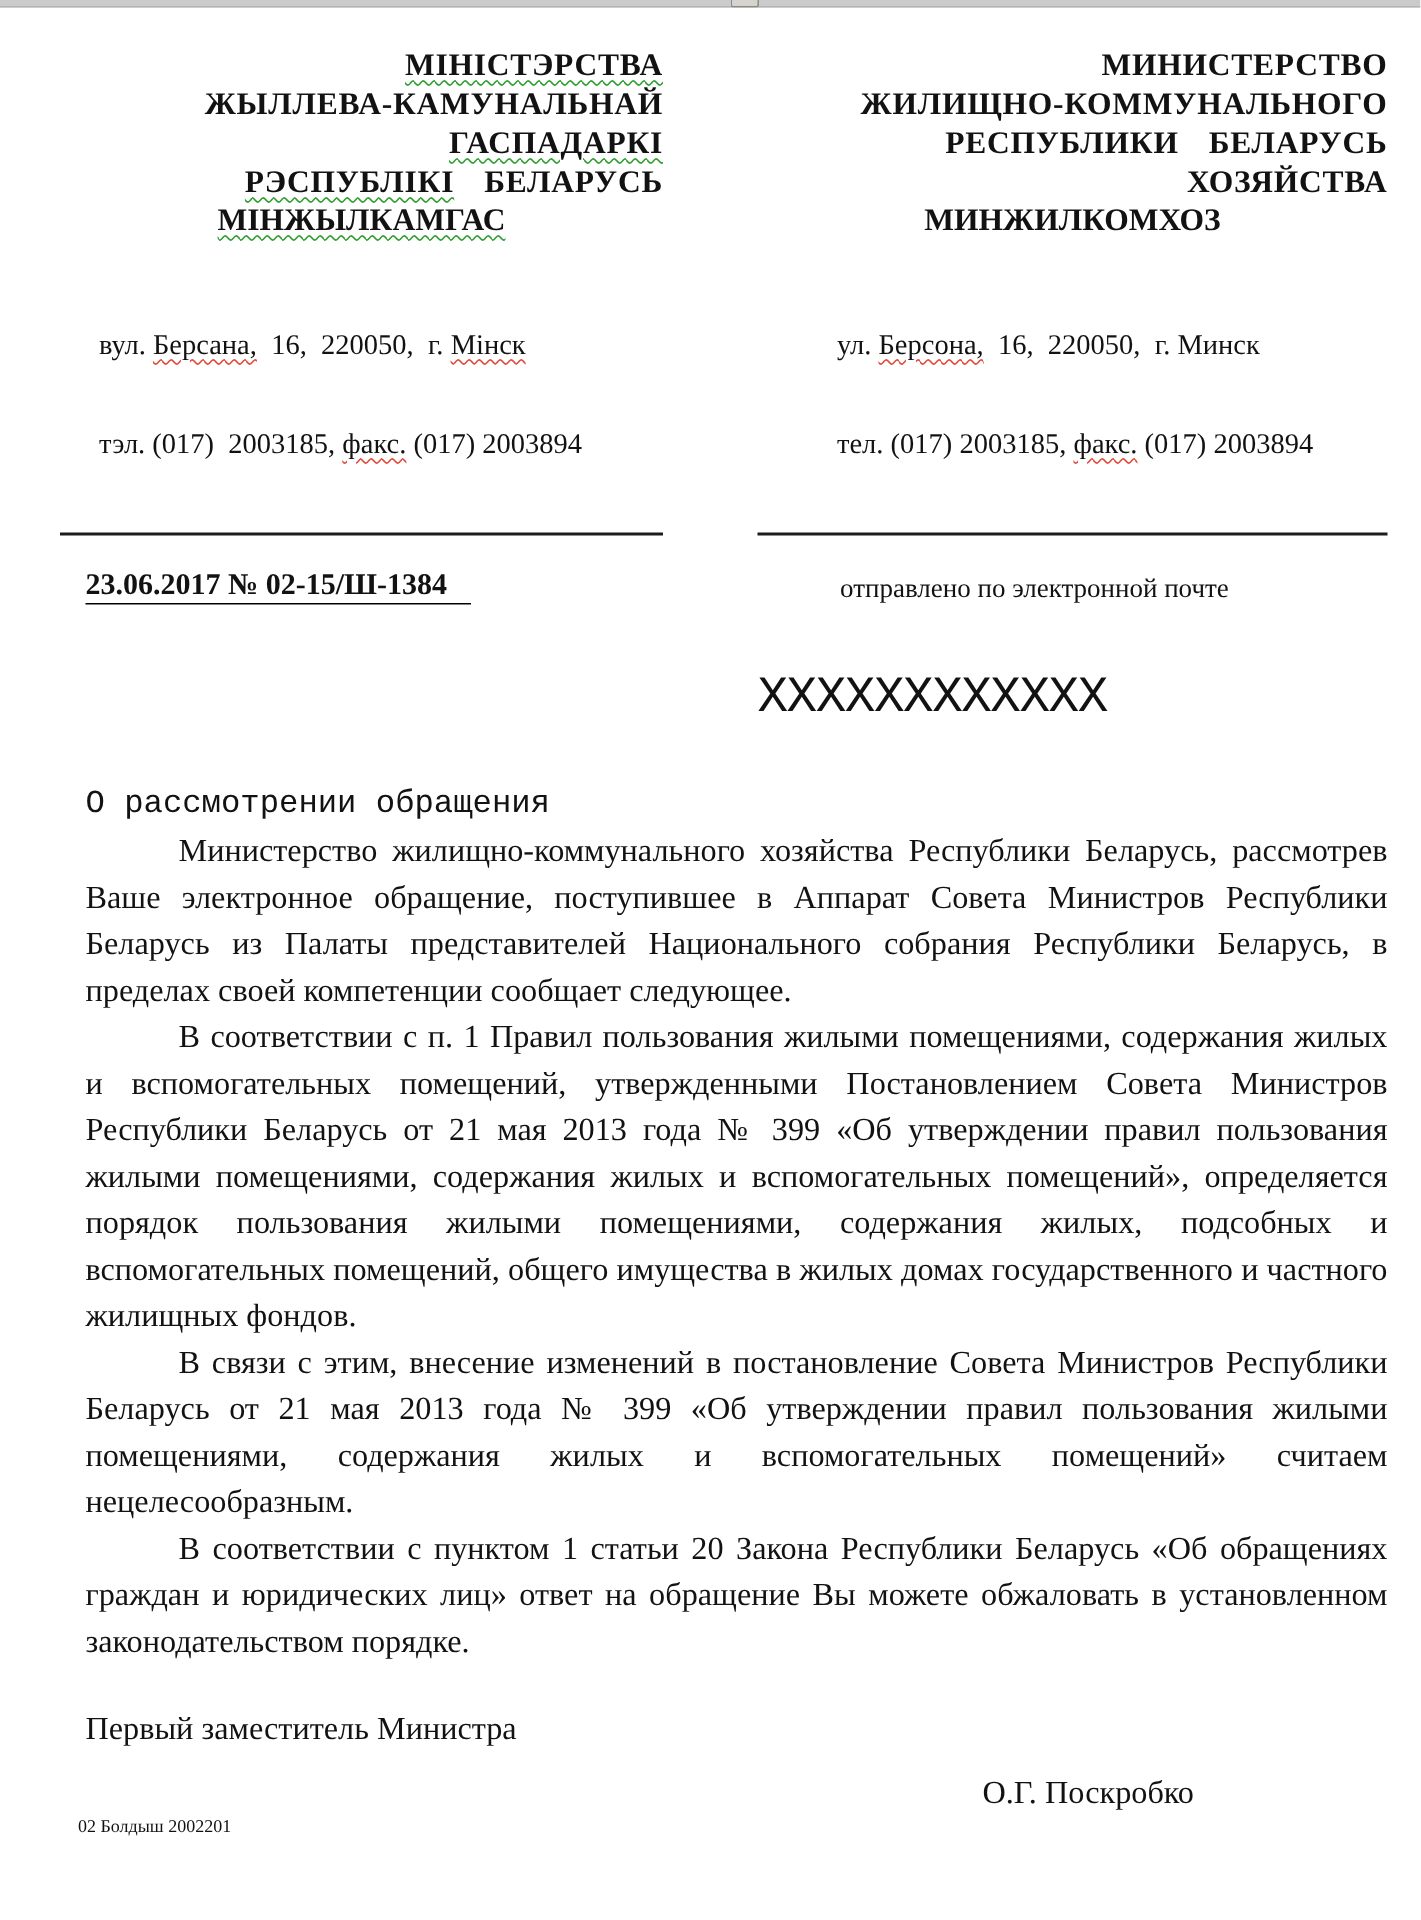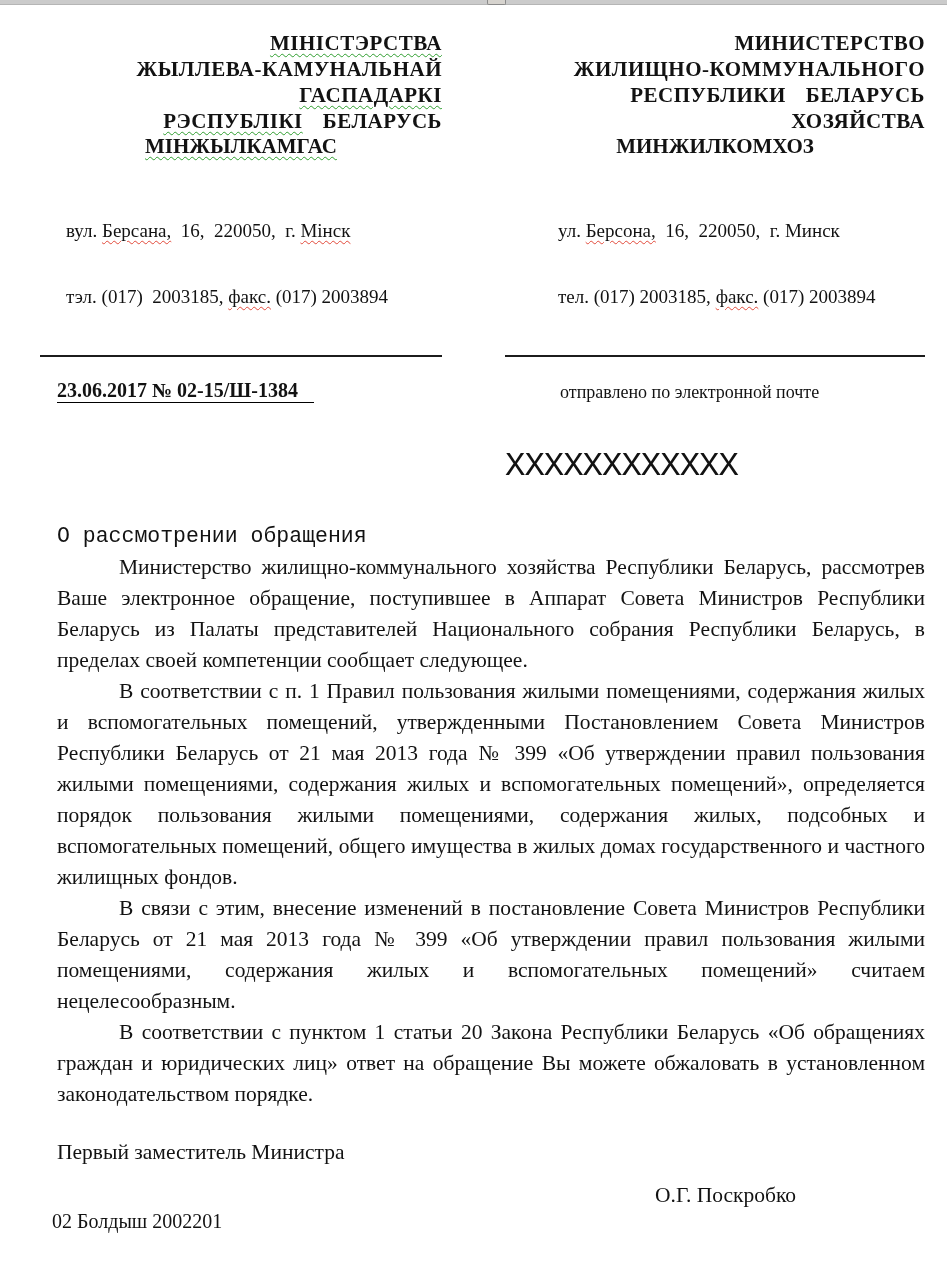--- a/index.html
+++ b/index.html
@@ -118,21 +118,21 @@
     margin-top: 30px;
     padding-left: 17px;
     font-size: 21.5px;
     height: 28px;
   }
   .sig-name { position: absolute; left: 615px; top: 15px; margin-top: 28px; }
   
   .exec-note {
     margin-top: 42px;
     padding-left: 12px;
-    font-size: 20px;
+    font-size: 12px;
   }
 </style>
 </head>
 <body>
 
 <div class="chrome-strip">
   <div class="split-handle"></div>
 </div>
 
 <div class="page">

